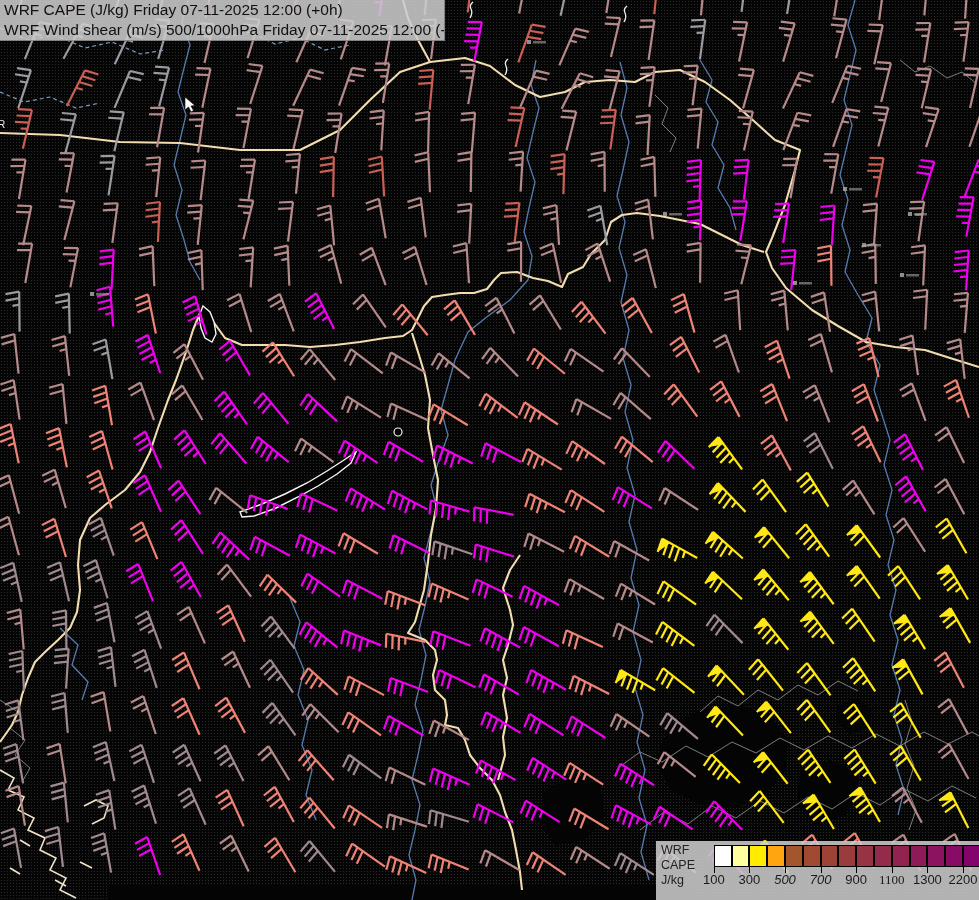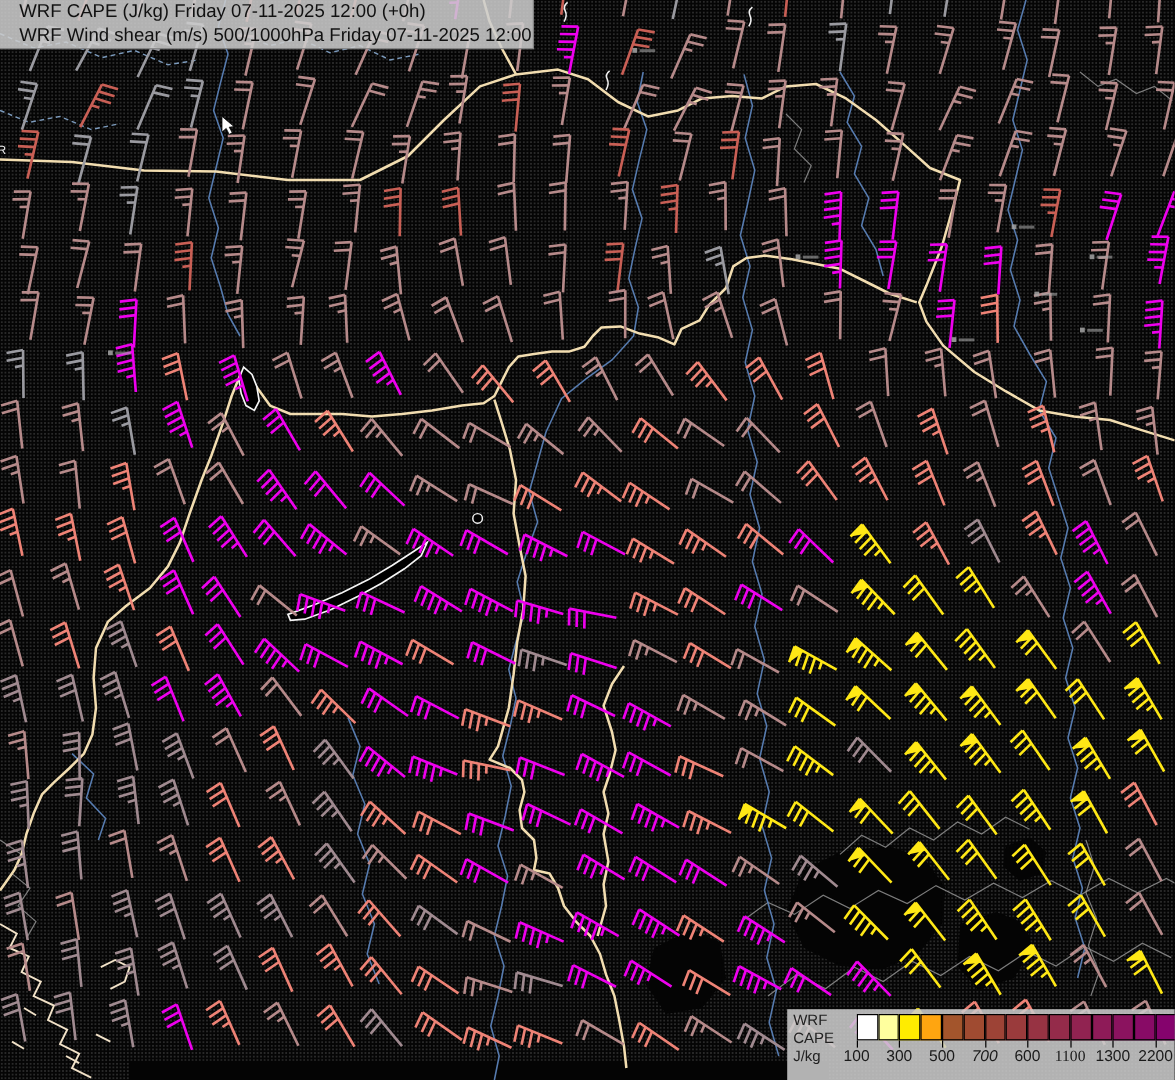--- a/index.html
+++ b/index.html
@@ -9,21 +9,21 @@
     background-image:radial-gradient(#2a2a2a 0.9px, transparent 1px);
     background-size:3px 3px;
     font-family:"Liberation Sans", sans-serif;
   }
   #stage svg{position:absolute;left:0;top:0;}
   #title-box{
     position:absolute;left:0;top:0;width:445px;height:41px;
     background:rgba(205,205,205,0.87);
     border-right:1px solid rgba(90,90,90,.55);
     border-bottom:1px solid rgba(90,90,90,.55);
-    color:#111;font-size:15.5px;line-height:20px;padding-left:16px;
+    color:#111;font-size:15.5px;line-height:20px;padding-left:4px;
     box-sizing:border-box;white-space:nowrap;overflow:hidden;
   }
   #legend-box{
     position:absolute;left:632px;top:841px;width:347px;height:59px;
     background:rgba(205,205,205,0.87);color:#111;margin-left:24px;
   }
   .leg-labels{position:absolute;left:5px;top:2px;font-size:12.5px;line-height:15px;color:#222;}
   .leg-bar{position:absolute;left:40px;top:4px;height:22px;display:flex;}
   .leg-cell{width:17.8px;height:22px;box-sizing:border-box;border:1px solid #000;}
   .leg-cell.first{border:none;background:transparent;}
@@ -2875,25 +2875,25 @@
         <div class="leg-cell" style="background: rgb(142, 27, 88);"></div>
         <div class="leg-cell" style="background: rgb(139, 19, 95);"></div>
         <div class="leg-cell" style="background: rgb(136, 11, 102);"></div>
         <div class="leg-cell" style="background: rgb(133, 3, 109);"></div>
       </div>
   <div class="leg-tick" style="left: 57.8px;"></div>
       <span class="leg-num" style="left: 57.8px;">100</span>
       <div class="leg-tick" style="left: 93.4px;"></div>
       <span class="leg-num" style="left: 93.4px;">300</span>
       <div class="leg-tick" style="left: 129px;"></div>
-      <span class="leg-num" style="left: 129px;">500</span>
+      <span class="leg-num" style="left: 129px; font-style: italic;">500</span>
       <div class="leg-tick" style="left: 164.6px;"></div>
       <span class="leg-num" style="left: 164.6px; font-style: italic;">700</span>
       <div class="leg-tick" style="left: 200.2px;"></div>
-      <span class="leg-num" style="left: 200.2px;">600</span>
+      <span class="leg-num" style="left: 200.2px;">900</span>
       <div class="leg-tick" style="left: 235.8px;"></div>
       <span class="leg-num" style="left: 235.8px; font-family: Liberation Serif, serif;">1100</span>
       <div class="leg-tick" style="left: 271.4px;"></div>
       <span class="leg-num" style="left: 271.4px;">1300</span>
       <div class="leg-tick" style="left: 307px;"></div>
       <span class="leg-num" style="left: 307px;">2200</span>
     </div>
 
 </div>
 

